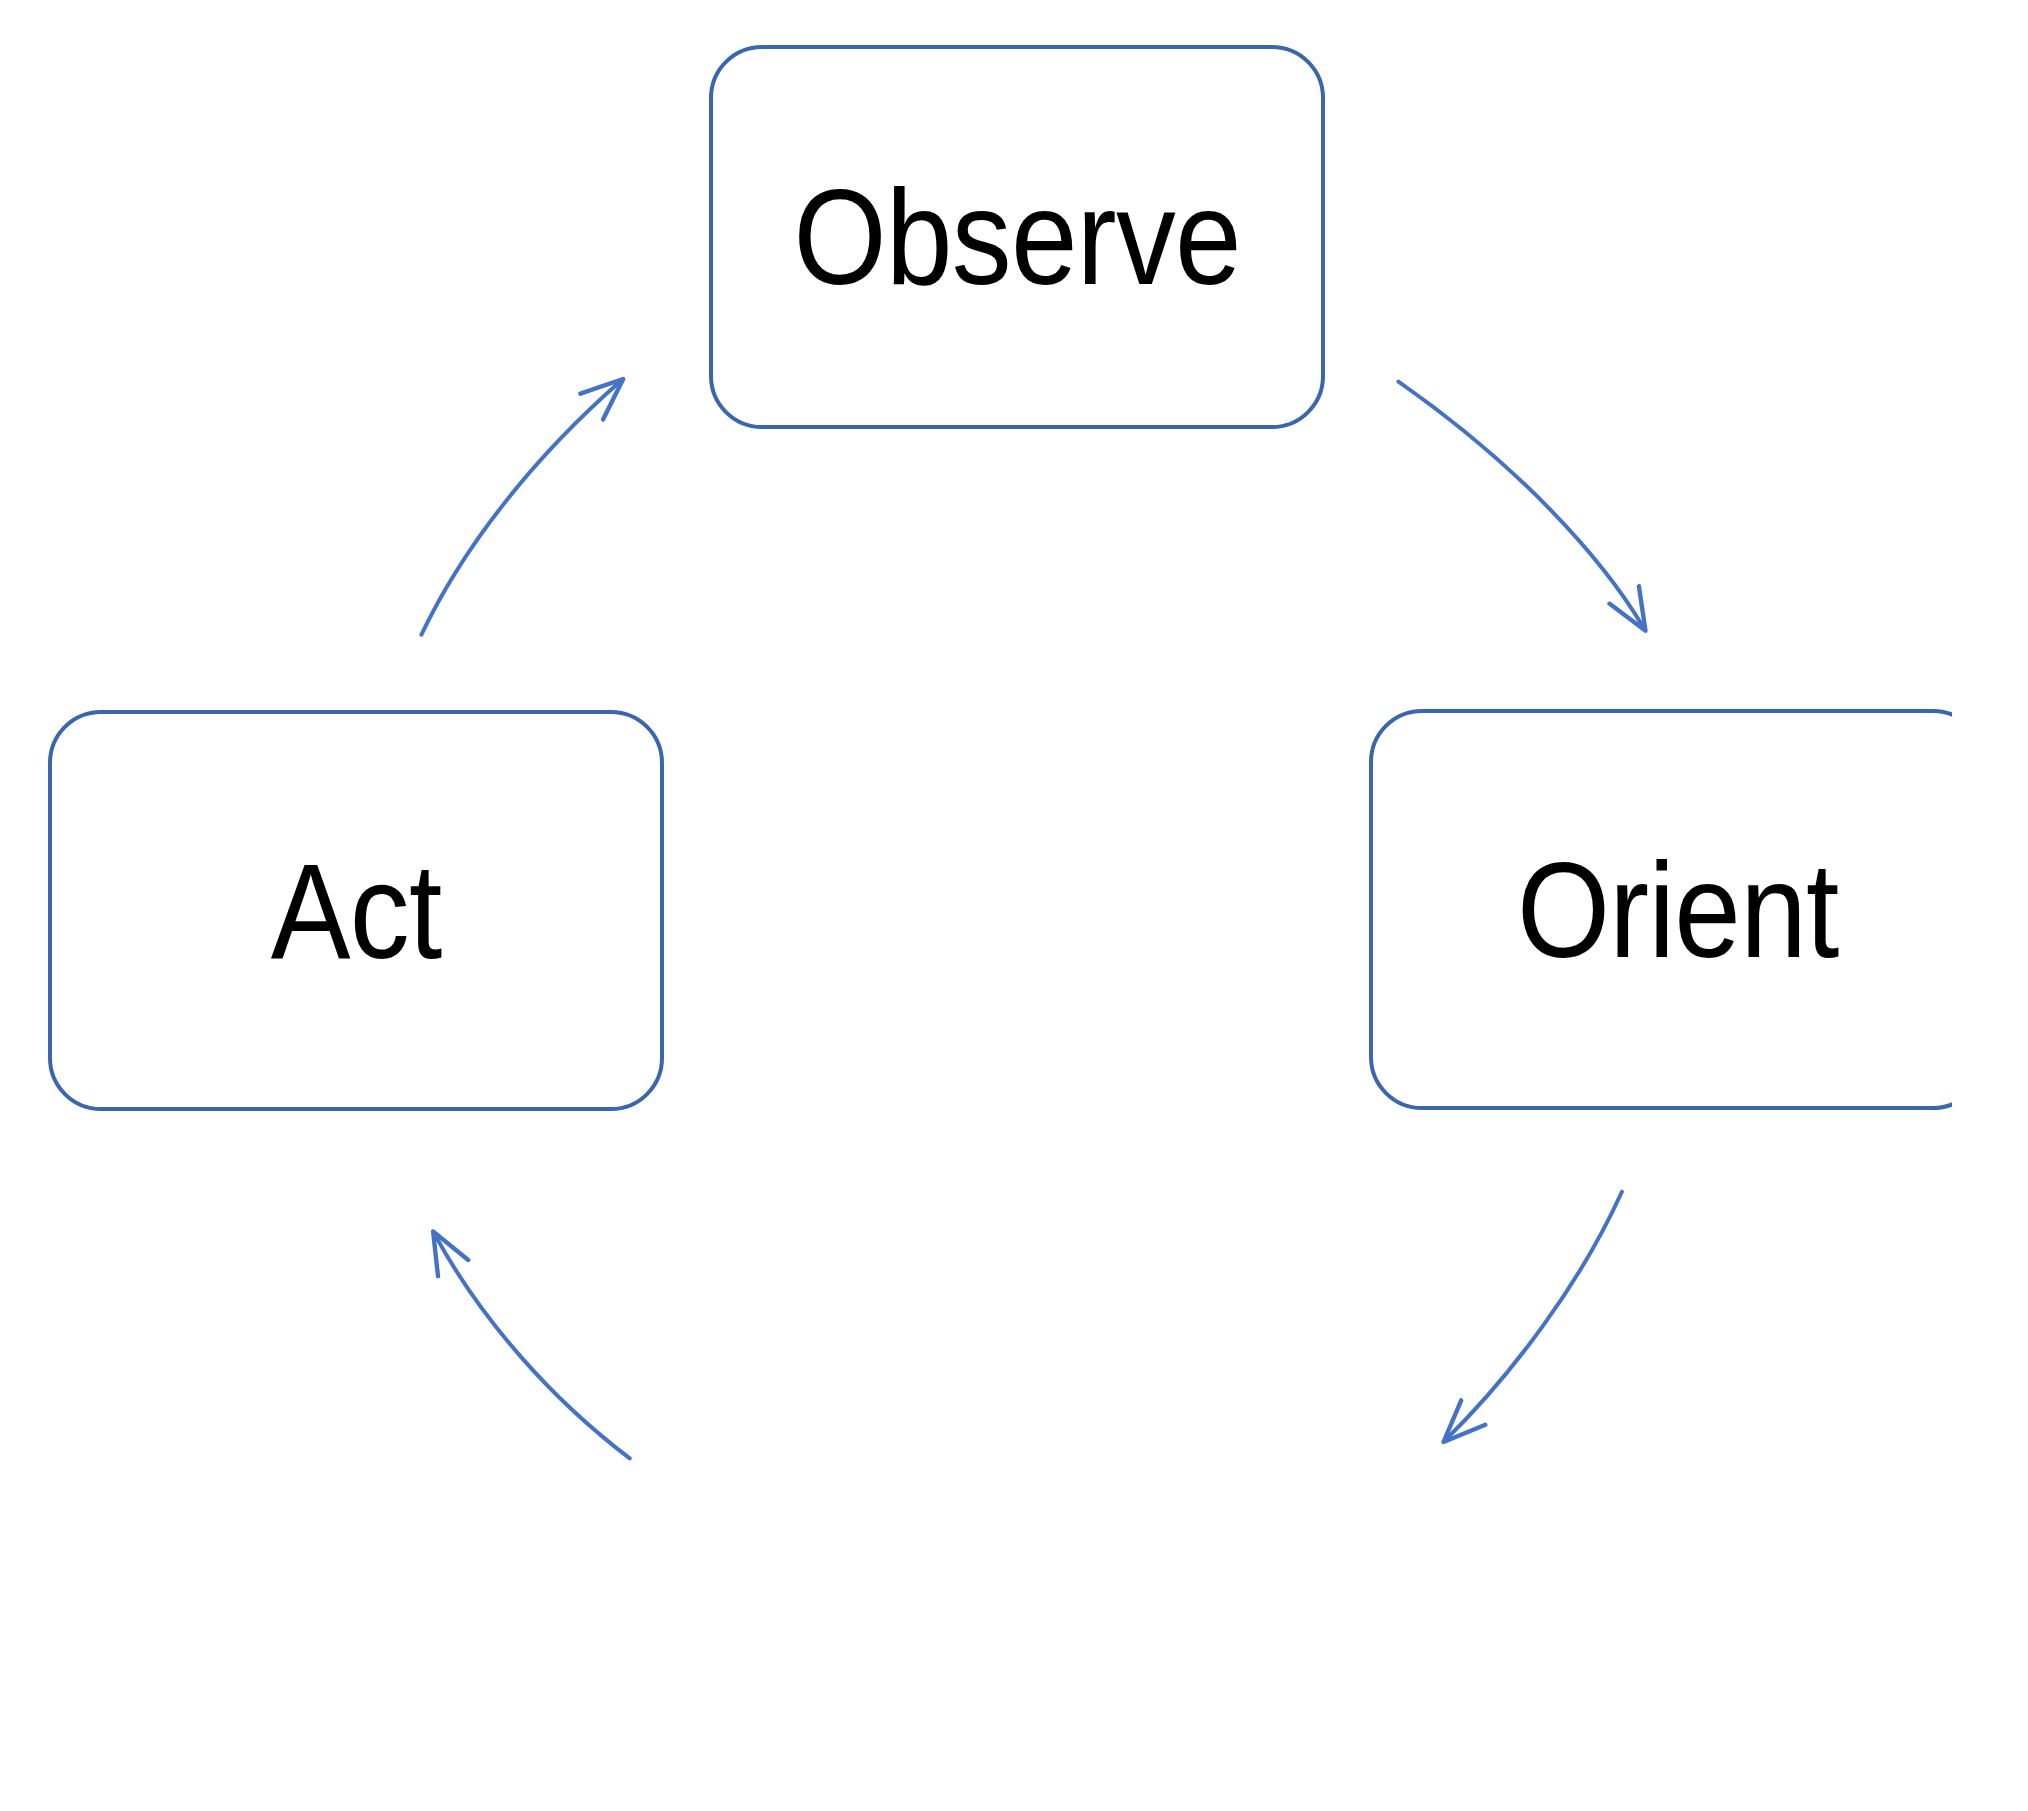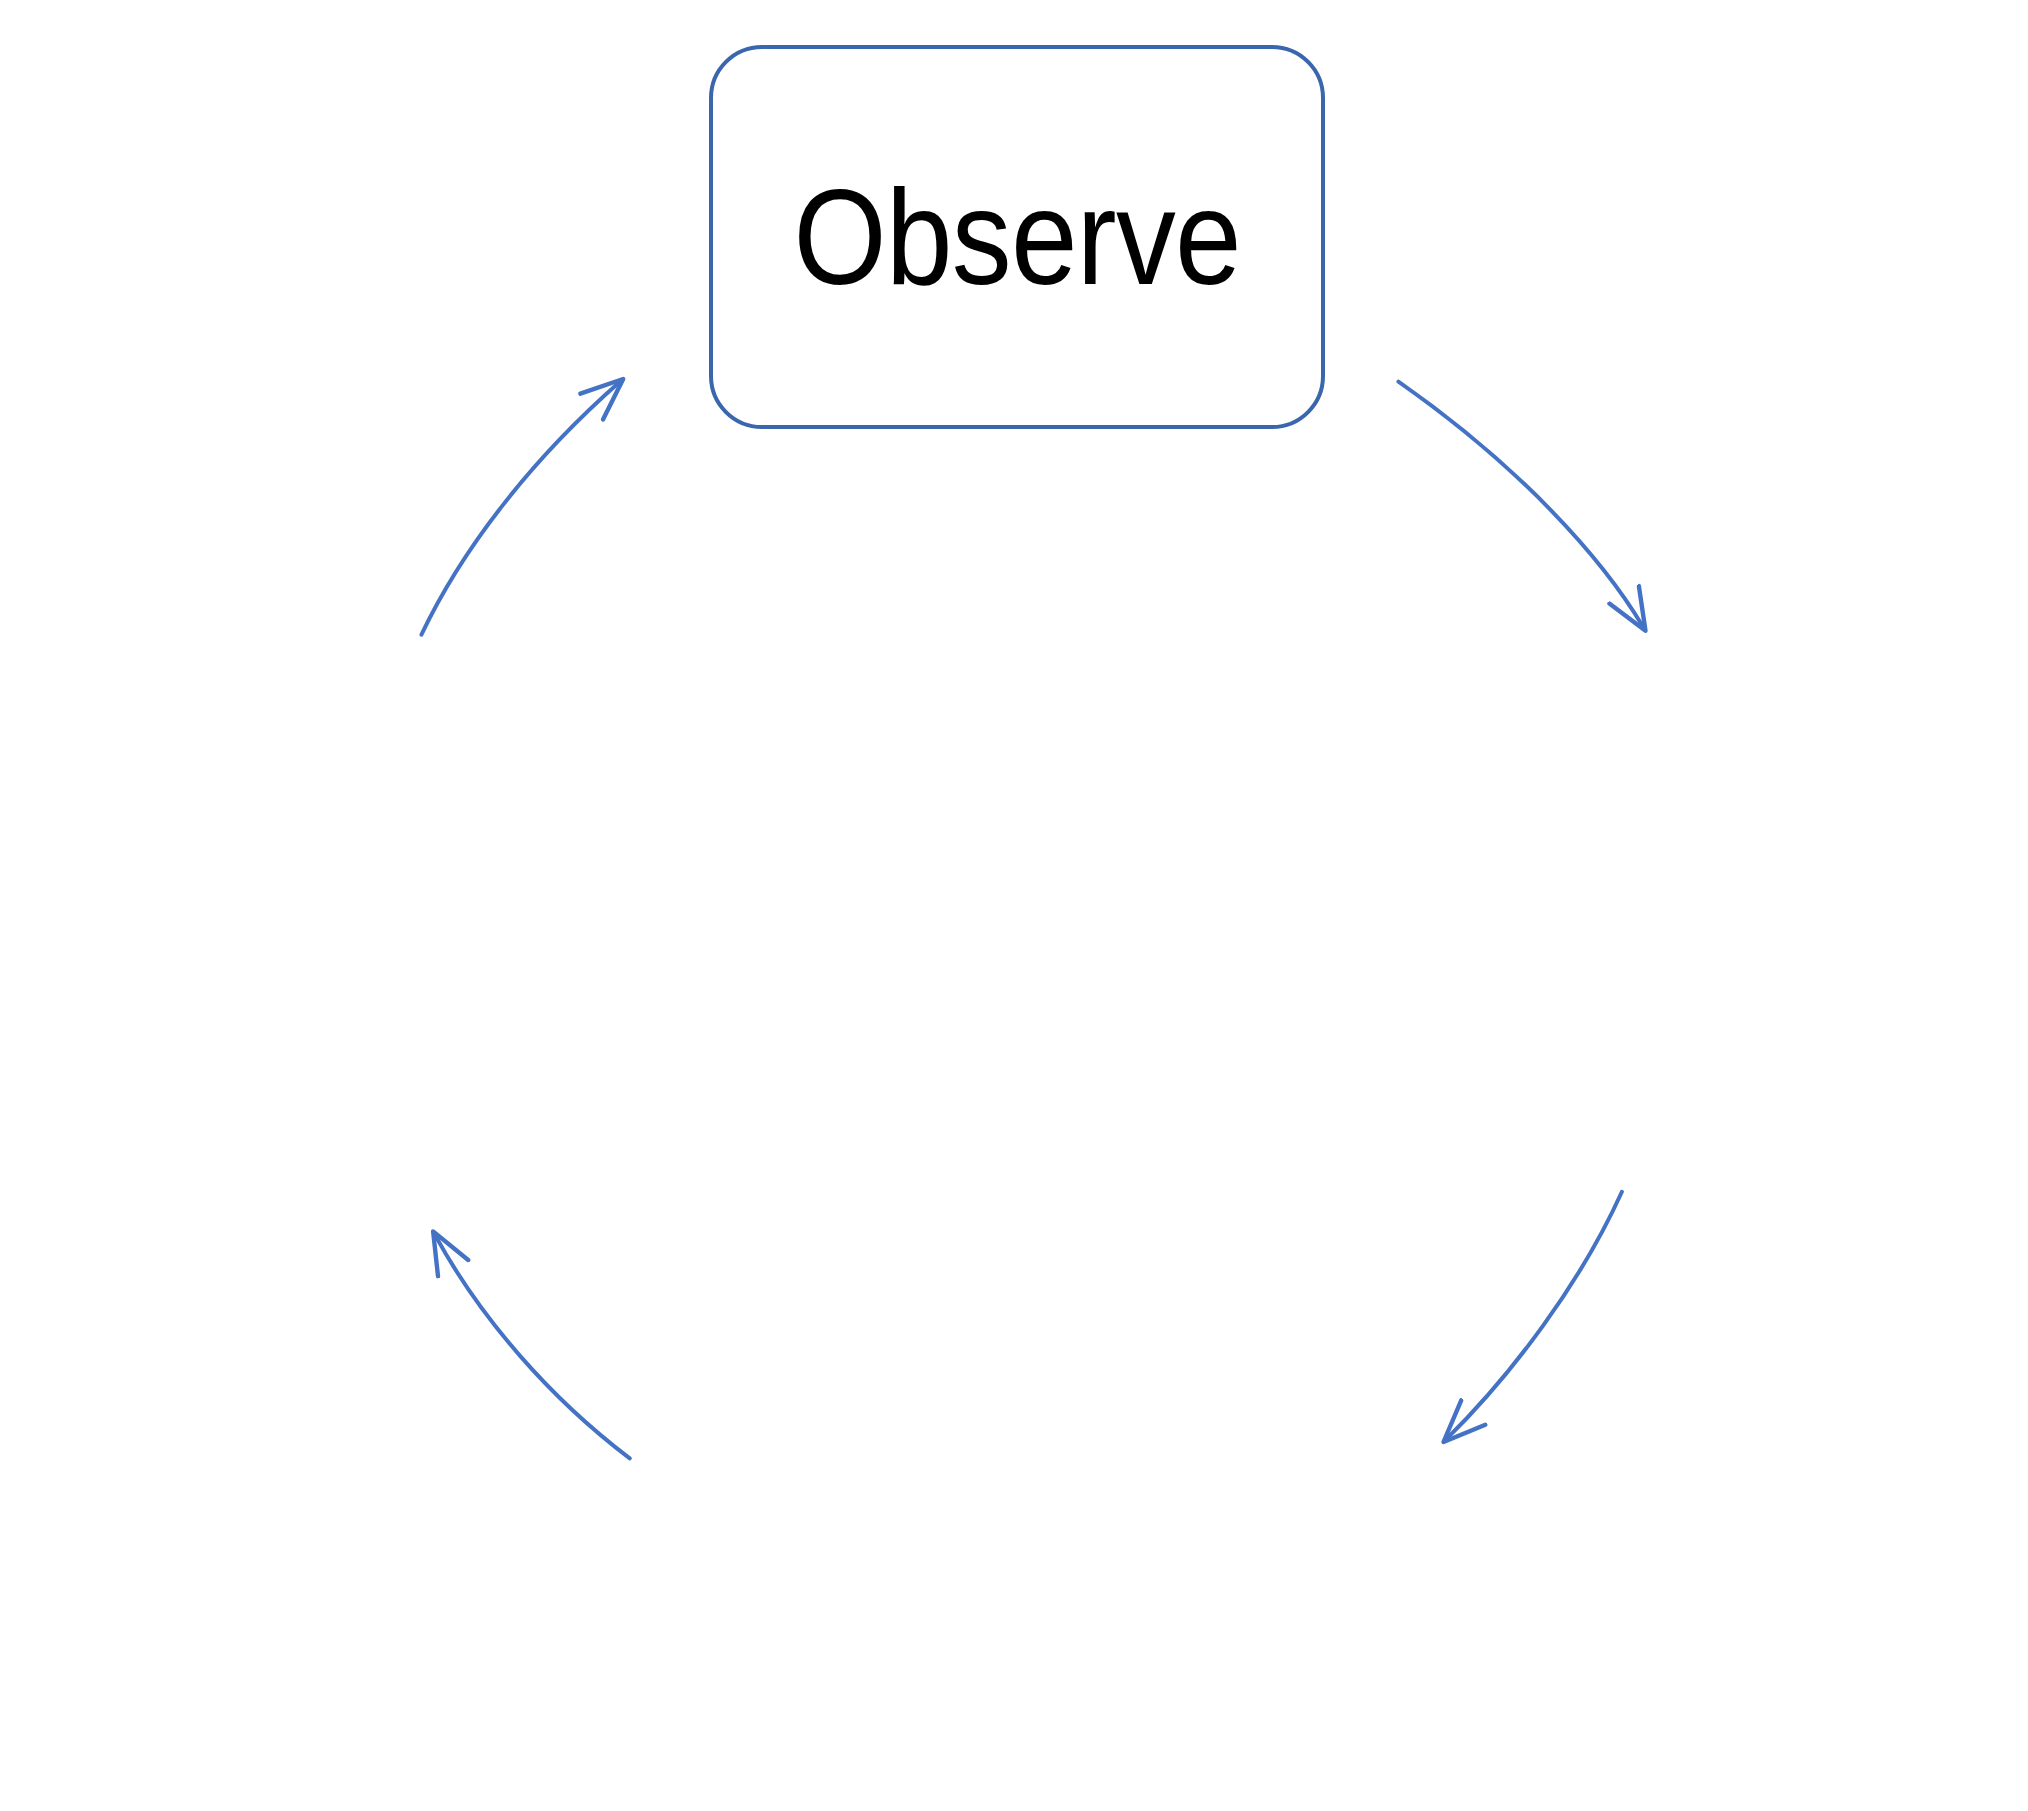--- a/index.html
+++ b/index.html
@@ -73,17 +73,23 @@
 
     <path d="M 789 1827 C 690 1752 602 1652 545 1547" fill="none" stroke="#4472c4" stroke-width="5" stroke-linecap="round" marker-end="url(#ah)"></path>
 
     <path d="M 528 795 C 578 690 663 578 777 478" fill="none" stroke="#4472c4" stroke-width="5" stroke-linecap="round" marker-end="url(#ah)"></path>
   </svg>
 
   <div class="node" id="node-observe">
     <span class="node-label">Observe</span>
   </div>
 
+  <div class="node" id="node-orient">
+    <span class="node-label">Orient</span>
+  </div>
 
 
+  <div class="node" id="node-act">
+    <span class="node-label">Act</span>
+  </div>
 
 </div>
 
 
 </body></html>

